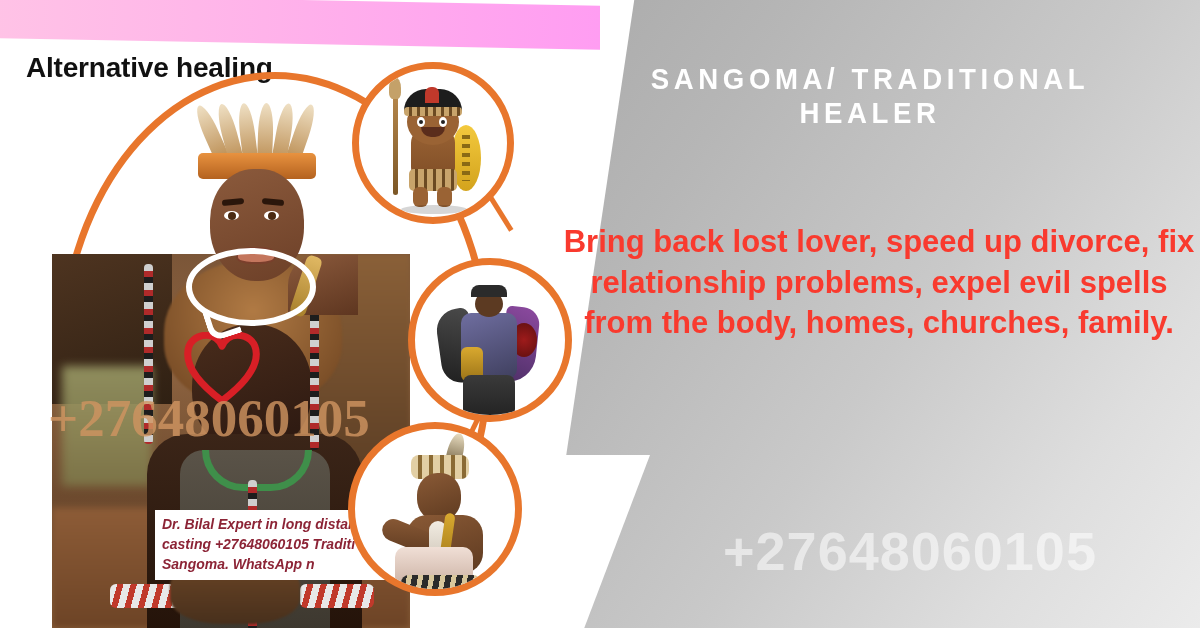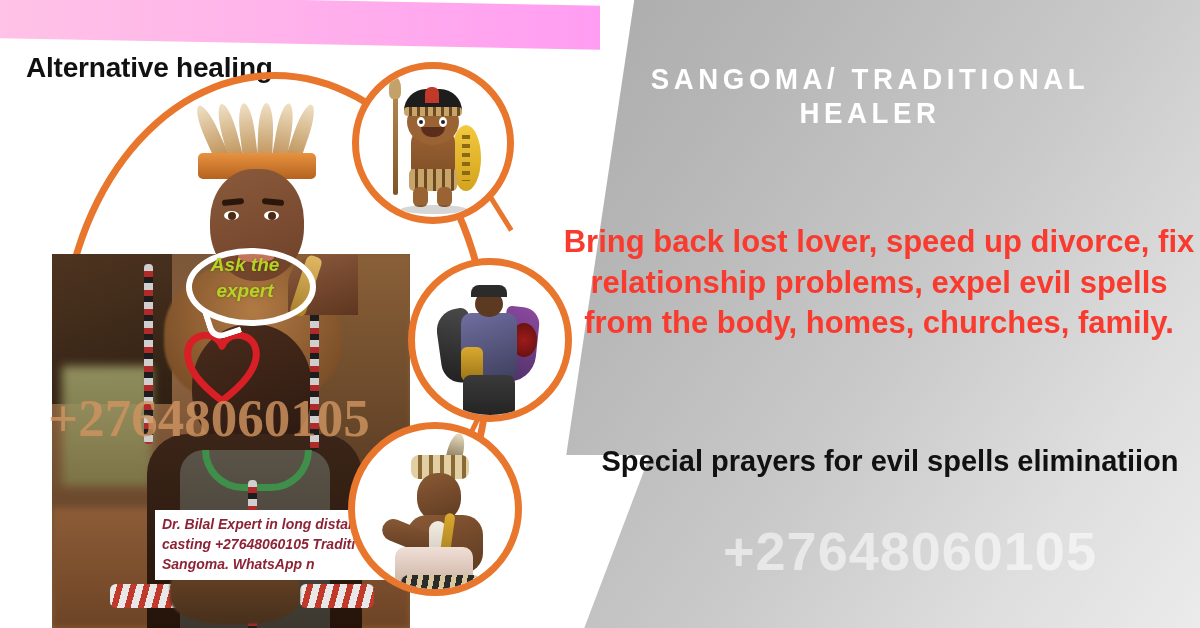--- a/index.html
+++ b/index.html
@@ -253,21 +253,20 @@
     <div class="armband" style="left:248px;top:330px;"></div>
     <div class="hands"></div>
   </div>
 
   <svg class="heart" viewBox="0 0 100 92">
     <path d="M50 88 C18 64 6 44 6 28 C6 12 18 4 30 4 C40 4 47 11 50 18 C53 11 60 4 70 4 C82 4 94 12 94 28 C94 44 82 64 50 88 Z" fill="none" stroke="#d81f26" stroke-width="9" stroke-linejoin="round"></path>
   </svg>
 
   <div class="bubble"></div>
   <div class="bubble-tail"></div>
-  <div class="bubble-text">Ask the expert</div>
 
   <div class="watermark">+27648060105</div>
 
   <div class="caption">Dr. Bilal Expert in long distan casting +27648060105 Traditi healer/ Sangoma. WhatsApp n</div>
 
   <div class="connector k1"></div>
   <div class="connector k2"></div>
 
   <div class="circ c1">
     <div class="w-spear"></div>
@@ -310,16 +309,15 @@
     <div class="h3-torso"></div>
     <div class="h3-arm"></div>
     <div class="h3-tail"></div>
     <div class="h3-rope"></div>
     <div class="h3-wrap"></div>
     <div class="h3-fur"></div>
   </div>
 
   <div class="kicker">SANGOMA/ TRADITIONAL HEALER</div>
   <div class="services">Bring back lost lover, speed up divorce, fix relationship problems, expel evil spells from the body, homes, churches, family.</div>
-  <div class="prayers">Special prayers for  evil spells eliminatiion</div>
   <div class="ghost-phone">+27648060105</div>
 
 </div>
 
 </body></html>

